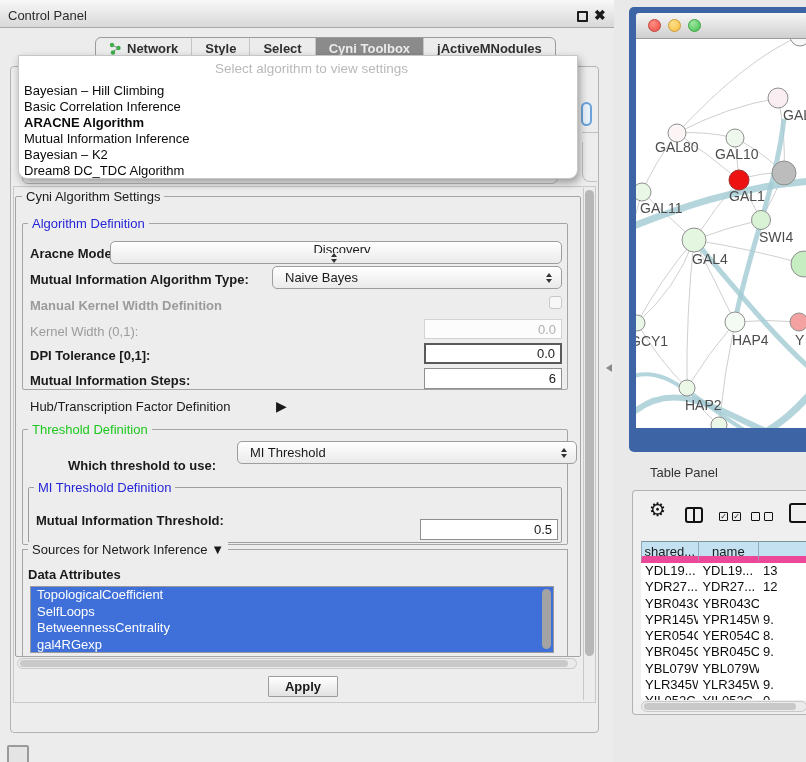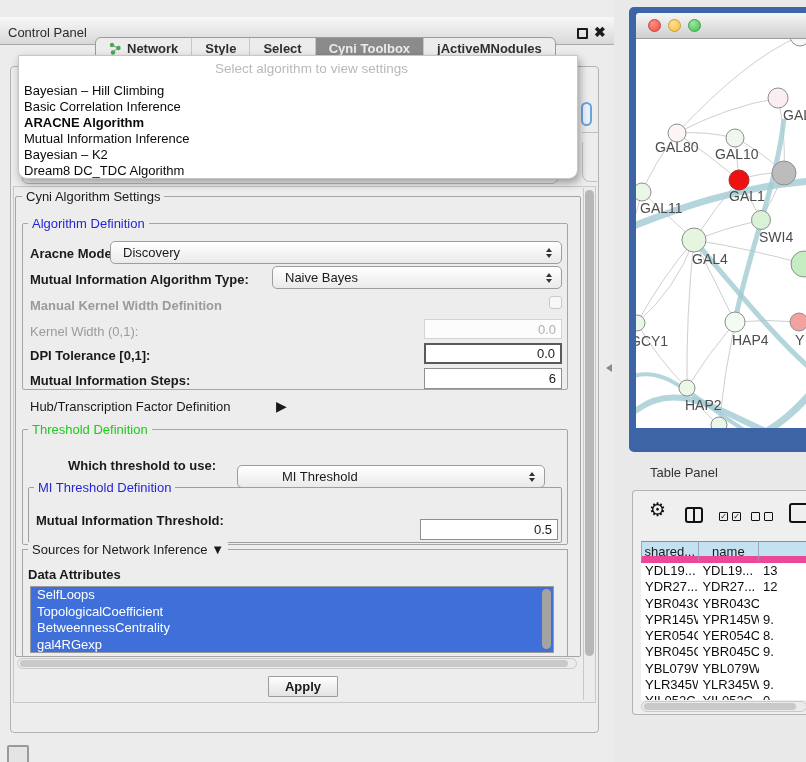--- a/index.html
+++ b/index.html
@@ -5,21 +5,21 @@
   * { margin:0; padding:0; box-sizing:border-box; }
   html,body { background:#e9e9e9; }
   #root { position:relative; width:806px; height:762px; overflow:hidden;
           font-family:"Liberation Sans", sans-serif; font-size:13px; color:#1a1a1a;
           background:#e9e9e9; }
   .abs { position:absolute; }
   .b { font-weight:bold; }
 
   
   #left-panel { left:0; top:0; width:614px; height:762px; background:#ececec; }
-  #titlebar { left:0; top:17px; width:614px; height:28px;
+  #titlebar { left:0; top:0; width:614px; height:28px;
               background:linear-gradient(#f8f8f8,#d8d8d8); border-bottom:1px solid #a8a8a8; }
   #title-text { left:8px; top:8px; color:#2b2b2b; }
   #float-btn { left:577px; top:11px; width:11px; height:11px; border:2px solid #1a1a1a; border-radius:1px; }
   #close-btn { left:594px; top:7px; font-weight:bold; font-size:14px; color:#1a1a1a; }
 
   .tabbar { display:flex; border:1px solid #9b9b9b; border-radius:6px; background:#ececec;
             overflow:hidden; height:23px; line-height:21px; }
   .tab { padding:0 13px; font-weight:bold; color:#2f2f2f; border-left:1px solid #c6c6c6;
          display:flex; align-items:center; gap:5px; white-space:nowrap; }
   .tab:first-child { border-left:none; }
@@ -173,21 +173,21 @@
 
     <div id="subpanel" class="abs"></div>
 
     <div class="group" style="left:15px; top:196px; width:566px; height:461px;"></div>
     <span class="gt abs" style="left:22px; top:189px; background:#ededed;">Cyni Algorithm Settings</span>
 
     <div class="group" style="left:22px; top:223px; width:546px; height:167px;"></div>
     <span class="gt abs" style="left:28px; top:216px; color:#2525d8;">Algorithm Definition</span>
 
     <span class="abs b" style="left:30px; top:246px;">Aracne Mode:</span>
-    <div class="combo" style="left:110px; top:241px; width:452px;">
+    <div class="combo" style="left:110px; top:241px; width:452px;flex-direction:column;">
       <span class="val">Discovery</span>
       <span class="spin">
           <i class="up"></i>
           <i class="dn"></i>
         </span>
     </div>
 
     <span class="abs b" style="left:30px; top:272px;">Mutual Information Algorithm Type:</span>
     <div class="combo" style="left:272px; top:266px; width:290px;">
       <span class="val">Naive Bayes</span>
@@ -215,43 +215,43 @@
       <span>6</span>
     </div>
 
     <span class="abs" style="left:30px; top:399px;">Hub/Transcription Factor Definition</span>
     <span class="abs" style="left:276px; top:398px; font-size:14px;">▶</span>
 
     <div class="group" style="left:22px; top:429px; width:546px; height:116px;"></div>
     <span class="gt abs" style="left:28px; top:422px; color:#1dc91d;">Threshold Definition</span>
 
     <span class="abs b" style="left:68px; top:458px;">Which threshold to use:</span>
-    <div class="combo" style="left:237px; top:465px; width:308px;padding-left:32px;">
+    <div class="combo" style="left:237px; top:441px; width:340px;">
       <span class="val">MI Threshold</span>
       <span class="spin">
           <i class="up"></i>
           <i class="dn"></i>
         </span>
     </div>
 
     <div class="group" style="left:28px; top:487px; width:534px; height:56px; border-color:#9e9e9e;"></div>
     <span class="gt abs" style="left:34px; top:480px; color:#2525d8;">MI Threshold Definition</span>
 
     <span class="abs b" style="left:36px; top:513px;">Mutual Information Threshold:</span>
     <div class="field" style="left:420px; top:519px; width:138px;">
       <span>0.5</span>
     </div>
 
     <div class="group" style="left:22px; top:549px; width:546px; height:108px; border-bottom:none; border-radius:0;"></div>
     <span class="gt abs" style="left:28px; top:542px;"><span>Sources for Network Inference</span> <span>▼</span></span>
 
     <span class="abs b" style="left:28px; top:567px;">Data Attributes</span>
     <div id="attr-list" class="abs">
+      <div class="attr-item">TopologicalCoefficient</div>
       <div class="attr-item">SelfLoops</div>
-      <div class="attr-item">TopologicalCoefficient</div>
       <div class="attr-item">BetweennessCentrality</div>
       <div class="attr-item">gal4RGexp</div>
     </div>
     <div id="list-thumb" class="abs"></div>
 
     <div id="vscroll" class="abs">
         <div id="vscroll-thumb"></div>
       </div>
     <div id="hscroll-settings" class="hscroll">
         <div class="hthumb"></div>

